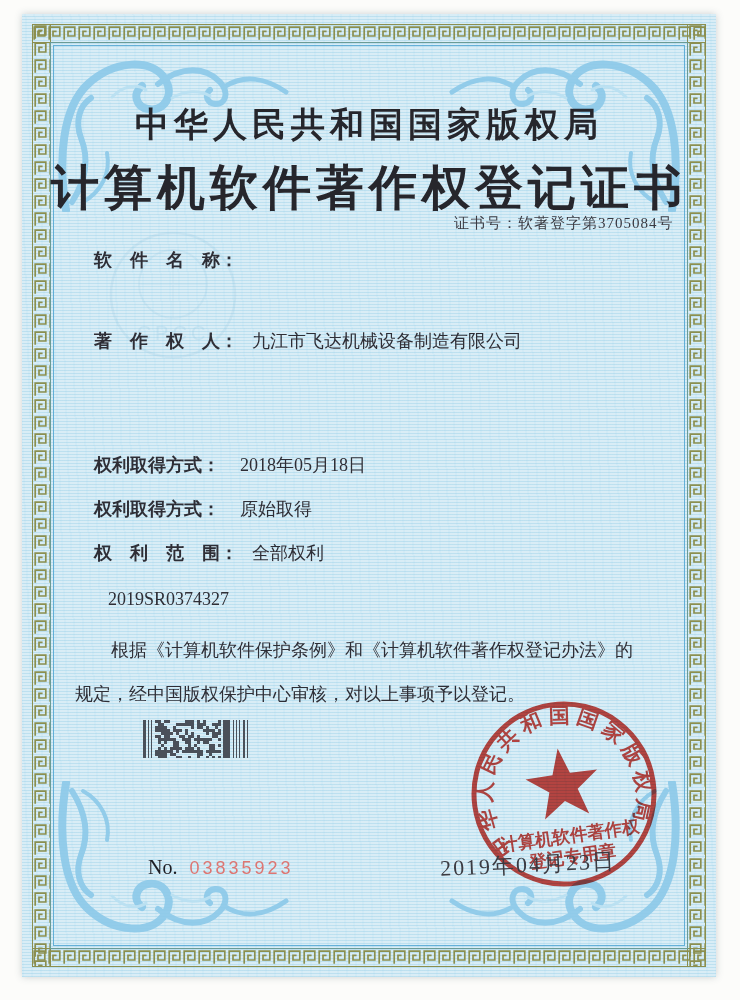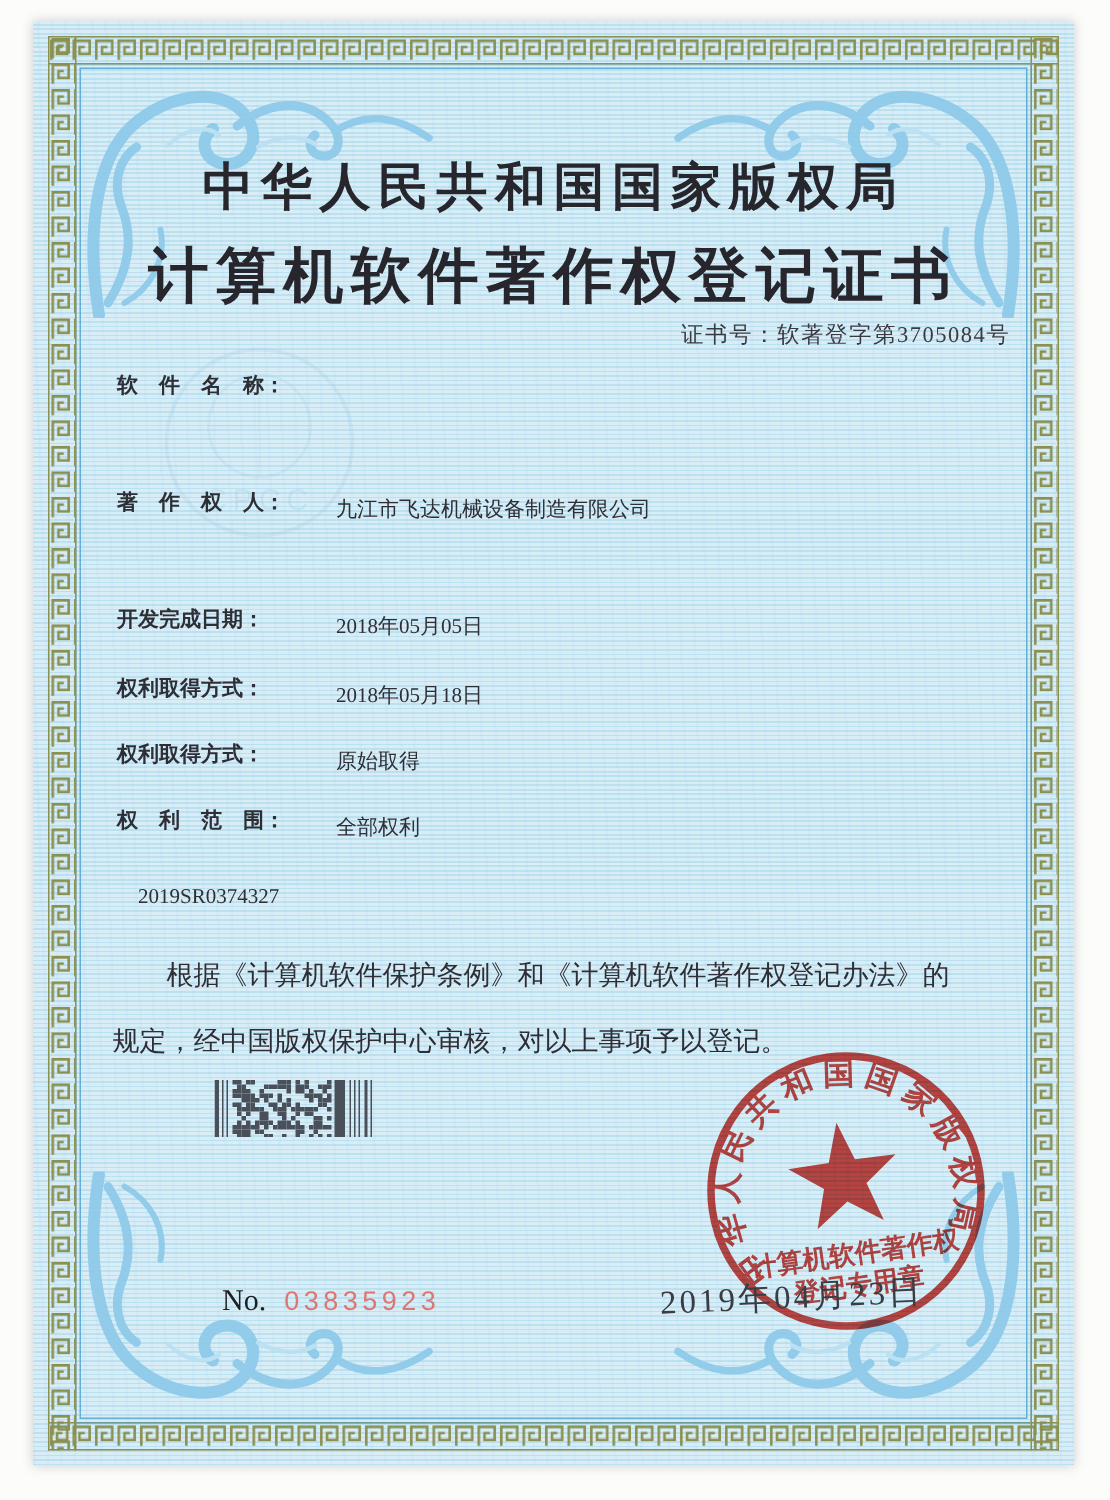--- a/index.html
+++ b/index.html
@@ -26,25 +26,25 @@
   .corner{position:absolute;width:240px;height:170px;pointer-events:none;opacity:.9;}
   .corner svg{display:block;width:100%;height:100%;}
   .c-tl{left:30px;top:28px;}
   .c-tr{right:30px;top:28px;transform:scaleX(-1);}
   .c-bl{left:30px;bottom:26px;transform:scaleY(-1);}
   .c-br{right:30px;bottom:26px;transform:scale(-1,-1);}
   
   .abs{position:absolute;}
   .org-title{top:88px;left:0;width:100%;text-align:center;font-size:34px;font-weight:bold;
              letter-spacing:5px;color:#26262c;}
-  .cert-title{top:142px;left:0;width:100%;text-align:center;font-size:40px;font-weight:bold;
+  .cert-title{top:142px;left:0;width:100%;text-align:center;font-size:48px;font-weight:bold;
               letter-spacing:5px;color:#26262c;}
   .cert-no{top:200px;left:432px;font-size:15px;color:#3a3a42;letter-spacing:1px;}
   .cert-no .num{}
-  .row{left:56px;font-size:14px;color:#2e2e36;display:flex;}
+  .row{left:72px;font-size:18px;color:#2e2e36;display:flex;align-items:center;}
   .row .lab{font-weight:600;min-width:132px;white-space:nowrap;}
   .row .val{margin-left:14px;line-height:30px;}
   .statement{top:614px;left:53px;width:574px;font-size:18px;line-height:44px;
              text-indent:2em;color:#2e2e36;}
   .issue-date{top:836px;left:418px;font-size:22px;color:#3b3b42;letter-spacing:2px;
               transform:rotate(-2.5deg);}
   .serial{top:842px;left:126px;font-size:20px;color:#1e1e24;}
   .serial .num{color:#dd7672;letter-spacing:3px;margin-left:12px;font-family:Liberation Sans, sans-serif;font-size:18px;}
   
   .barcode{top:706px;left:121px;width:116px;height:38px;}
@@ -138,24 +138,20 @@
     <div class="abs cert-no">
       <span>证书号：</span><span class="num">软著登字第3705084号</span>
     </div>
 
     <div class="abs row" style="top:234px">
       <span class="lab">软　件　名　称：</span>
     </div>
     <div class="abs row" style="top:312px">
       <span class="lab">著　作　权　人：</span>
       <span class="val">九江市飞达机械设备制造有限公司</span>
-    </div>
-    <div class="abs row" style="top:390px">
-      <span class="lab">开发完成日期：</span>
-      <span class="val">2018年05月05日</span>
     </div>
     <div class="abs row" style="top:436px">
       <span class="lab">权利取得方式：</span>
       <span class="val">2018年05月18日</span>
     </div>
     <div class="abs row" style="top:524px">
       <span class="lab">权　利　范　围：</span>
       <span class="val">全部权利</span>
     </div>
     <div class="abs row" style="top:480px">

